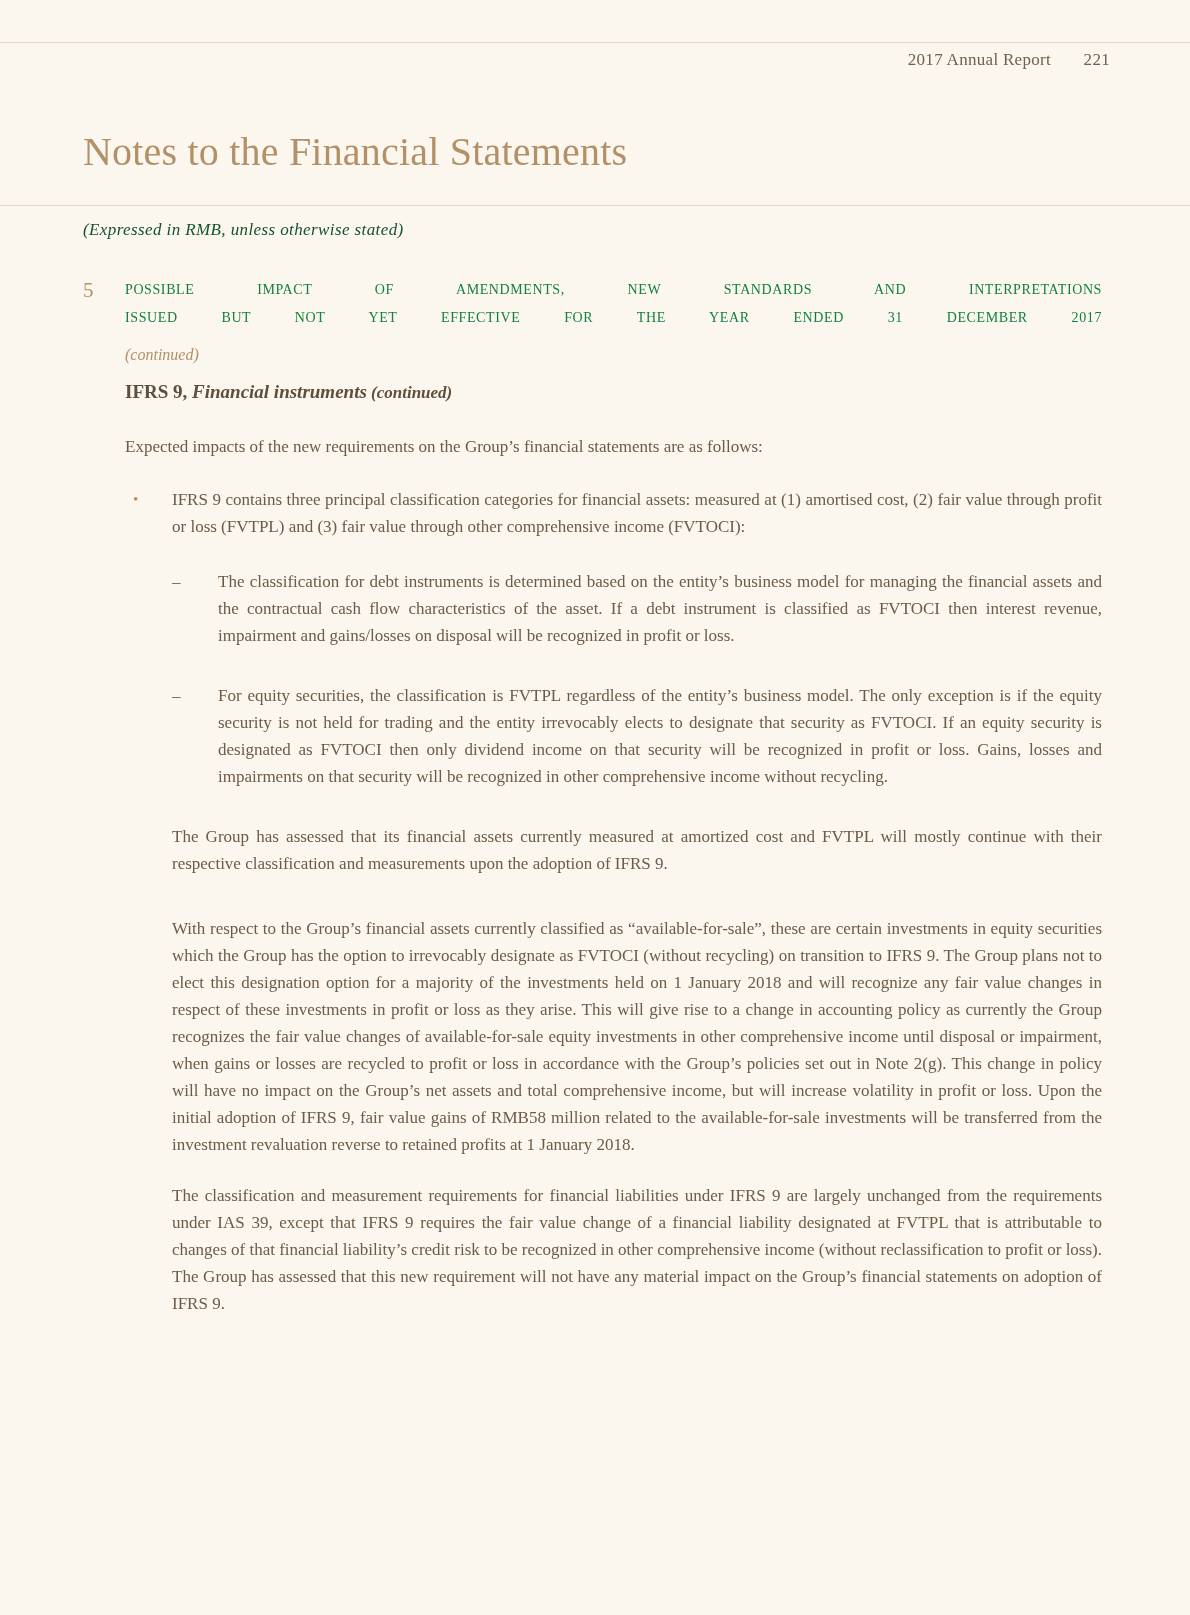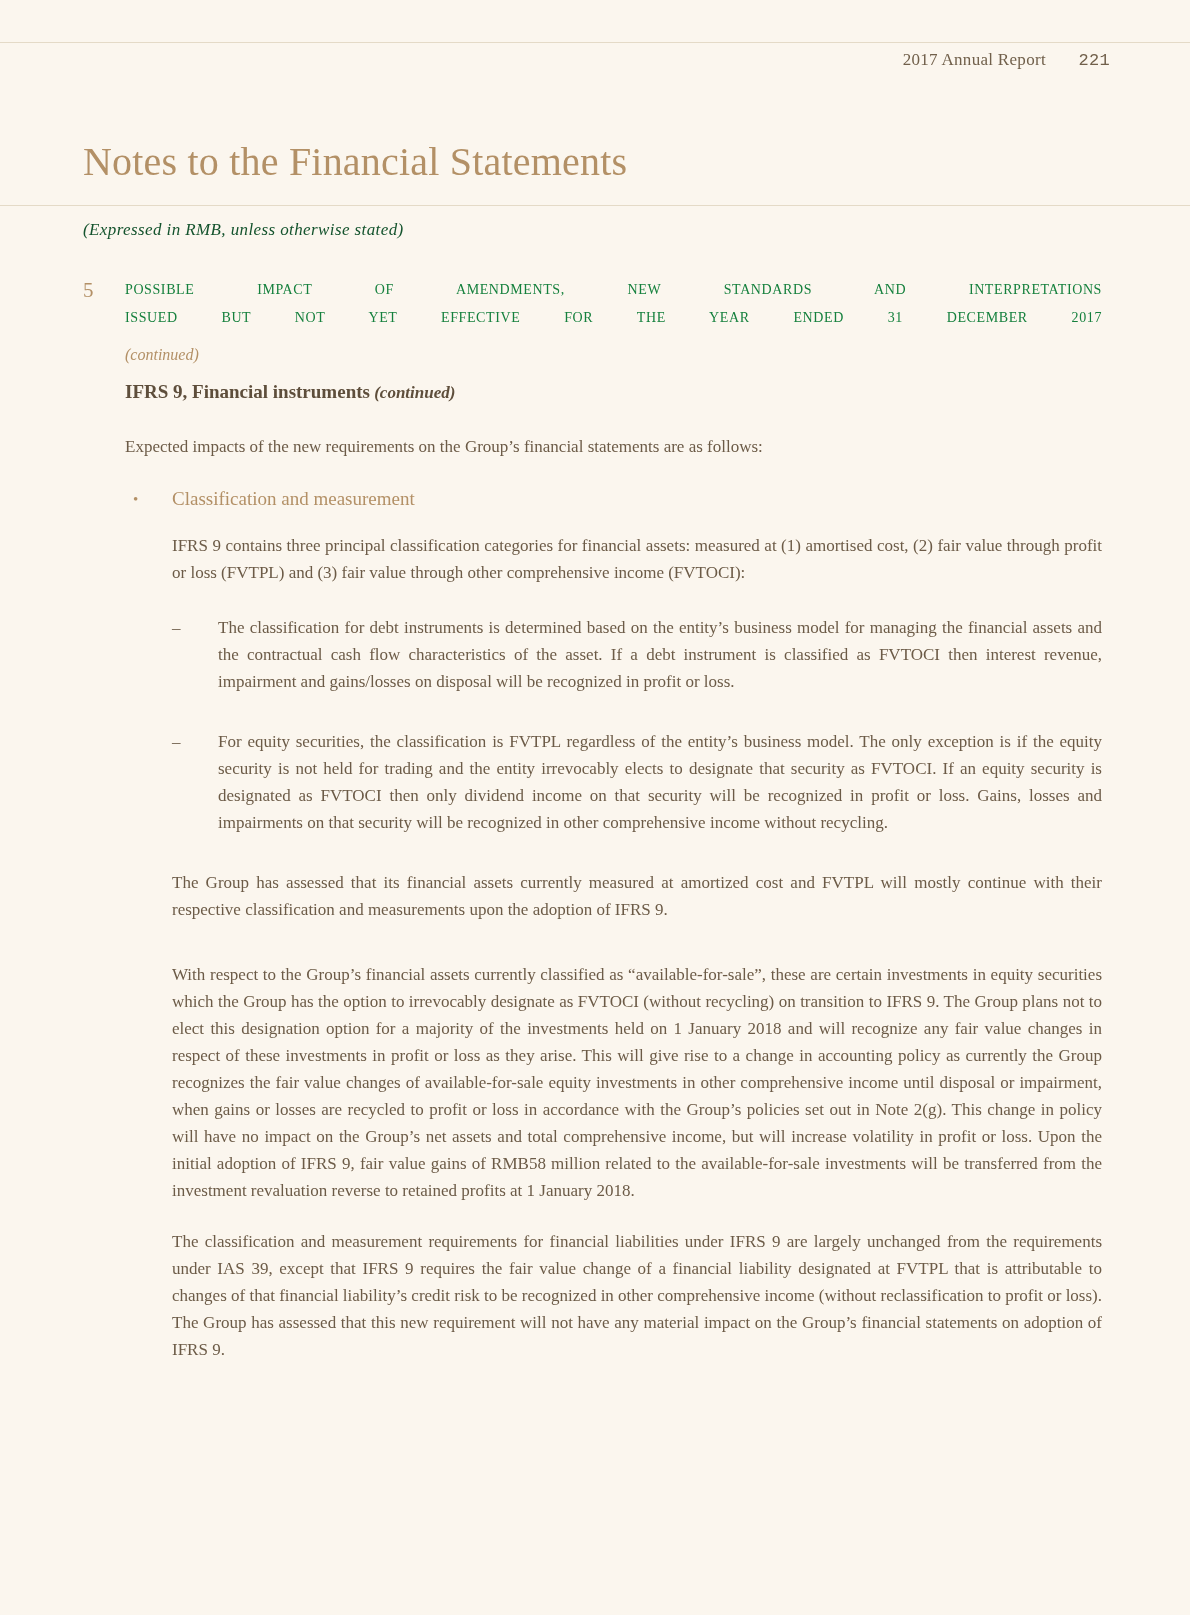--- a/index.html
+++ b/index.html
@@ -27,25 +27,25 @@
   .rule-title { top: 205px; }
 
   .page-header {
     position: absolute;
     top: 50px;
     right: 80px;
     font-size: 17px;
     color: #71604B;
     letter-spacing: 0.3px;
   }
-  .page-header .page-num { margin-left: 28px; font-family: Liberation Mono, monospace; }
+  .page-header .page-num { margin-left: 28px; }
 
   .doc-title {
     position: absolute;
-    top: 138px;
+    top: 128px;
     left: 83px;
     margin: 0;
     font-size: 40px;
     font-weight: normal;
     color: #B39066;
     letter-spacing: 0.2px;
   }
 
   .currency-note {
     position: absolute;
@@ -91,21 +91,21 @@
     color: #B39066;
   }
 
   .subheading {
     margin: 14px 0 0 0;
     font-size: 19px;
     line-height: 24px;
     color: #5E4E3B;
   }
   .sub-prefix { font-weight: bold; }
-  .sub-title { font-weight: bold; }
+  .sub-title { font-weight: bold; font-style: italic; }
   .sub-cont { font-style: italic; font-size: 17px; }
 
   .body-text {
     font-size: 17px;
     line-height: 27px;
     text-align: justify;
     color: #6C5B47;
     margin: 0;
   }
 
@@ -183,21 +183,20 @@
         <h3 class="subheading">
           <span class="sub-prefix">IFRS 9, </span><span class="sub-title">Financial instruments</span><span class="sub-cont"> (continued)</span>
         </h3>
 
         <p class="body-text intro">Expected impacts of the new requirements on the Group’s financial statements are as follows:</p>
 
         <div class="bullet-row">
           <div class="bullet-col">•</div>
           <div class="bullet-body">
 
-            <div class="bullet-heading">Classification and measurement</div>
 
             <p class="body-text lead-para">IFRS 9 contains three principal classification categories for financial assets: measured at (1) amortised cost, (2) fair value through profit or loss (FVTPL) and (3) fair value through other comprehensive income (FVTOCI):</p>
 
             <div class="dash-row">
               <div class="dash-col">–</div>
               <div class="dash-body">
                 <p class="body-text">The classification for debt instruments is determined based on the entity’s business model for managing the financial assets and the contractual cash flow characteristics of the asset. If a debt instrument is classified as FVTOCI then interest revenue, impairment and gains/losses on disposal will be recognized in profit or loss.</p>
               </div>
             </div>
 

